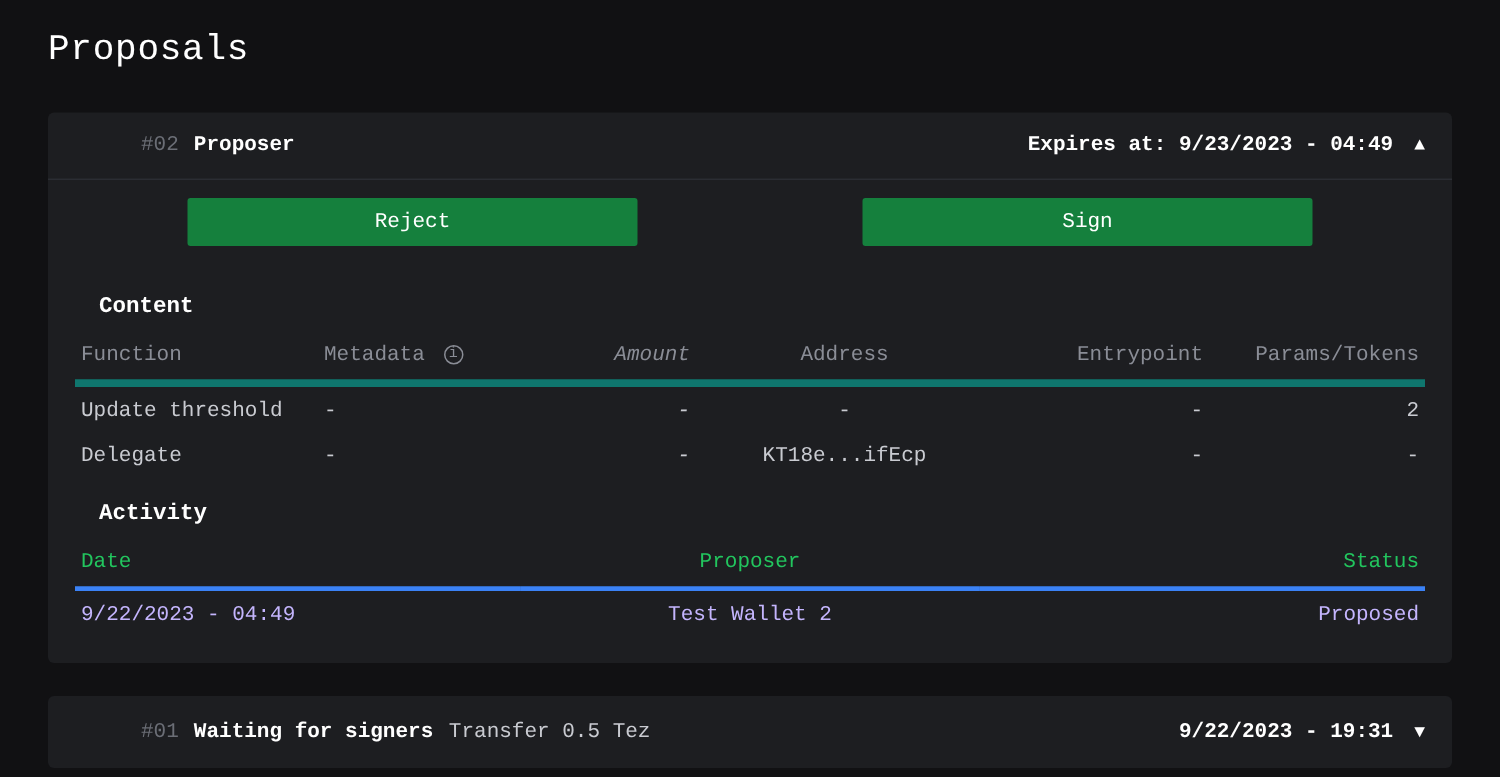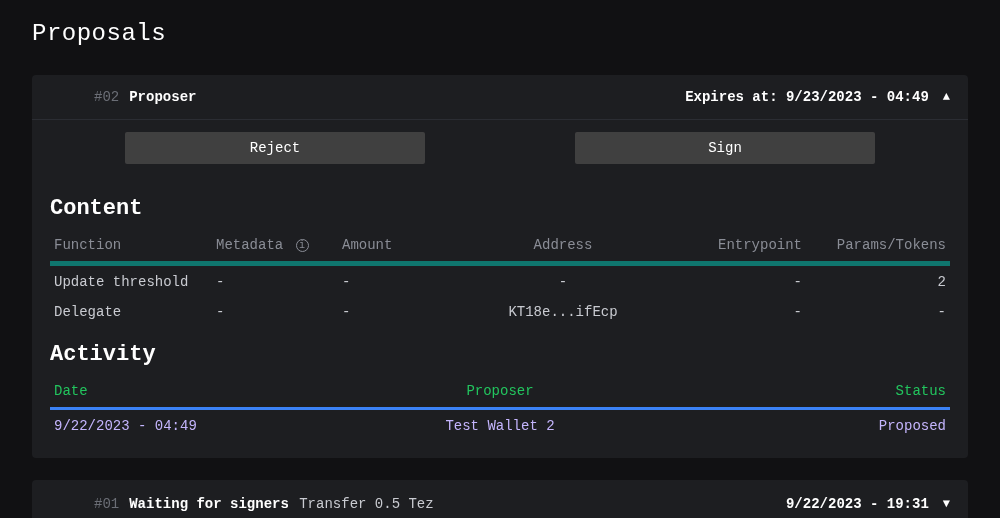--- a/index.html
+++ b/index.html
@@ -72,39 +72,39 @@
     margin: 0;
   }
   .actions-row {
     display: flex;
     gap: 150px;
     padding: 12px 90px;
     justify-content: center;
   }
   .btn {
     flex: 1;
-    background: #404040;
+    background: #15803d;
     color: #fff;
     border: none;
     padding: 8px 0;
     font-family: inherit;
     font-size: 14px;
     font-weight: 500;
     border-radius: 2px;
     cursor: pointer;
     max-width: 300px;
   }
   .section-body {
     padding: 4px 18px 18px 18px;
   }
   .section-title {
-    font-size: 22px;
-    font-weight: 700;
-    color: #fff;
-    margin: 16px 0 10px 0;
+    font-size: 15px;
+    font-weight: 700;
+    color: #fff;
+    margin: 16px 0 10px 16px;
   }
   .content-table {
     width: 100%;
     border-collapse: collapse;
   }
   .content-table th,
   .content-table td {
     text-align: left;
     padding: 6px 4px;
     color: #c9cbd1;
@@ -118,21 +118,21 @@
   }
   .content-table td {
     padding-top: 8px;
   }
   .col-function { width: 18%; }
   .col-metadata { width: 14%; text-align: left; }
   .col-amount   { width: 14%; text-align: right; }
   .col-address  { width: 22%; text-align: center; }
   .col-entry    { width: 16%; text-align: right; }
   .col-params   { width: 16%; text-align: right; }
-  .content-table th.col-amount, .content-table td.col-amount { text-align: left; }
+  .content-table th.col-amount, .content-table td.col-amount { text-align: right; font-style: italic; }
   .content-table th.col-address, .content-table td.col-address { text-align: center; }
   .content-table th.col-entry, .content-table td.col-entry { text-align: right; }
   .content-table th.col-params, .content-table td.col-params { text-align: right; }
   .dash { color: #6b6e76; }
   .info-icon {
     display: inline-block;
     width: 13px;
     height: 13px;
     border: 1px solid #8a8d96;
     border-radius: 50%;

